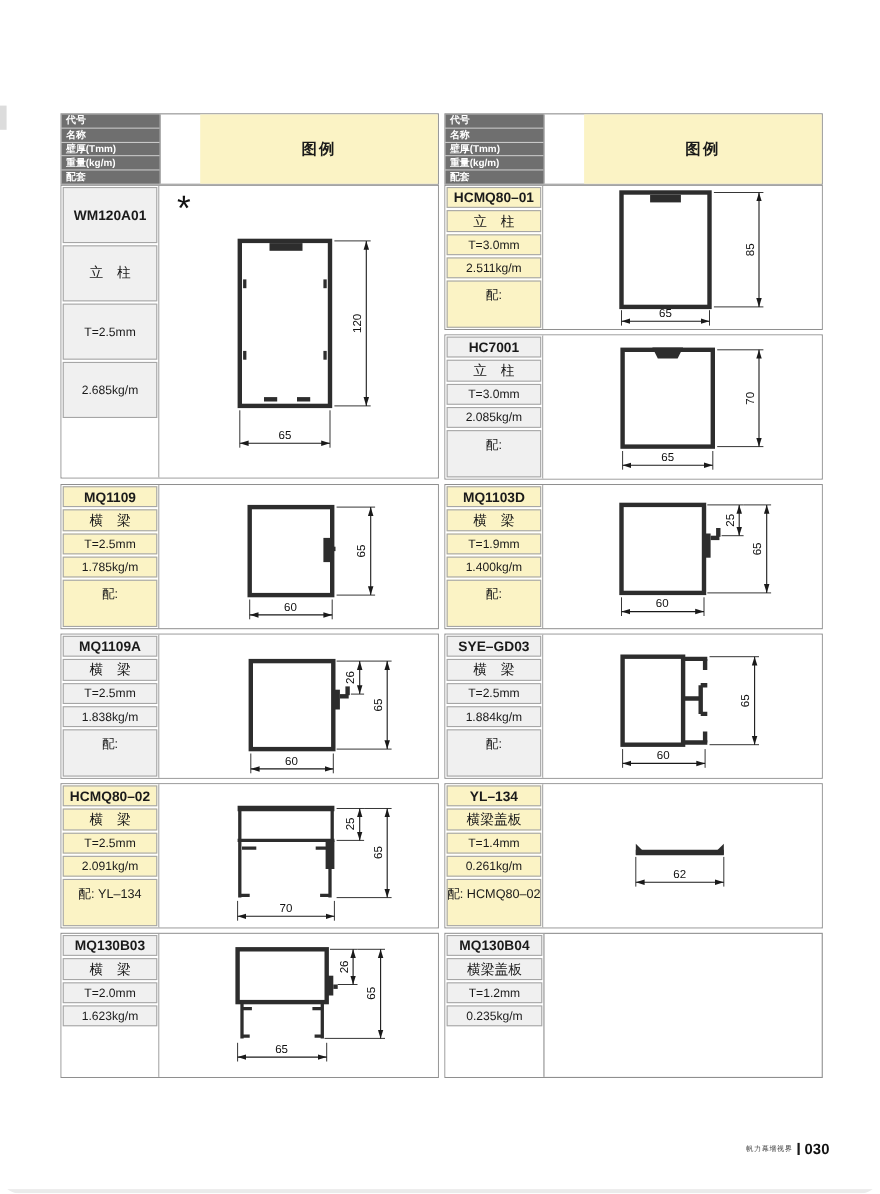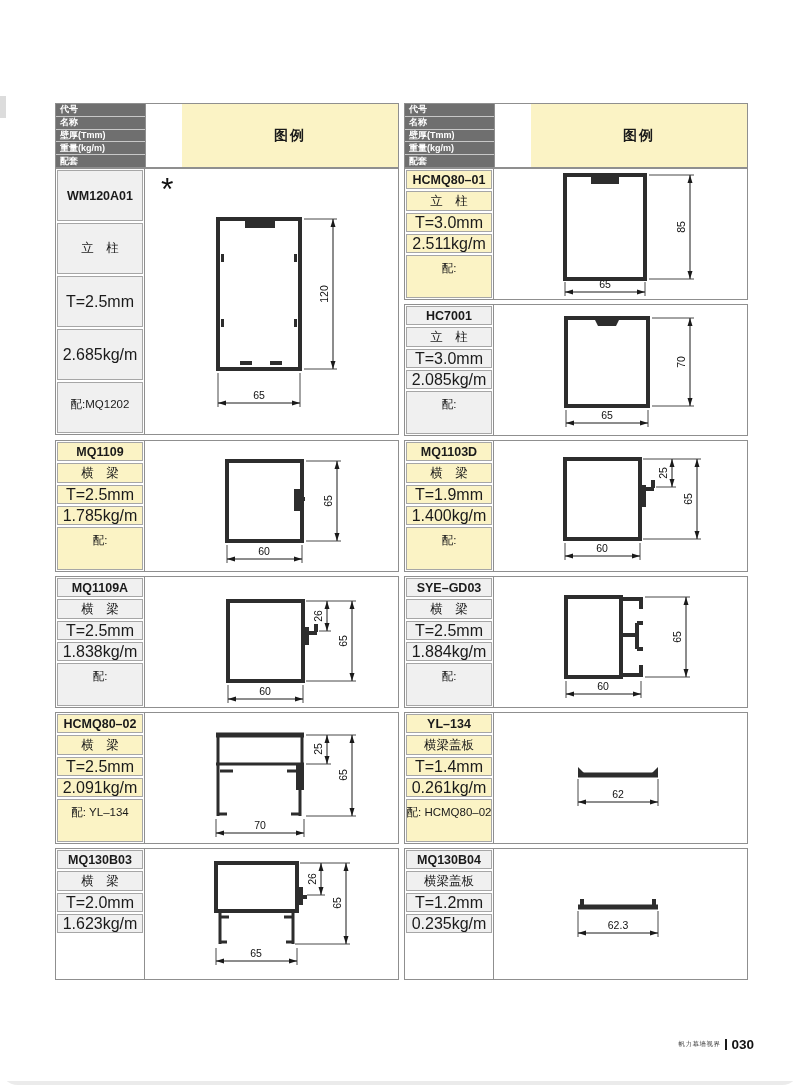--- a/index.html
+++ b/index.html
@@ -15,21 +15,21 @@
   .hdr-row { background:#6f6f6f; color:#ffffff; font-size:9px; font-weight:bold;
              display:flex; align-items:center; padding-left:4px; white-space:nowrap; overflow:hidden; }
   .hdr-legend { flex:1; background:#fbf3c5; display:flex; align-items:center; justify-content:center;
                 font-size:14px; font-weight:bold; color:#1a1a1a; letter-spacing:2px;margin-left:36px; }
 
   .info { width:90px; box-sizing:border-box; display:grid; gap:2px; padding:1px;
           background:#ffffff; border-right:1px solid #8f8f8f; }
   .info-std  { grid-template-rows:19px 20px 19px 19px 1fr; }
   .info-tall { grid-template-rows:repeat(5,1fr); }
   .cell { border:1px solid #a6a6a6; display:flex; align-items:center; justify-content:center;
-          font-size:16px; color:#1a1a1a; white-space:nowrap; overflow:hidden; }
+          font-size:11px; color:#1a1a1a; white-space:nowrap; overflow:hidden; }
   .alt-yellow .cell { background:#fbf3c5; }
   .alt-gray   .cell { background:#f0f0f0; }
   .cell.code { font-weight:bold; font-size:12.5px; }
   .cell.name { font-size:12.5px; }
   .cell.acc  { align-items:flex-start; padding-top:5px; font-size:11.5px; }
   .info-tall .cell.acc { padding-top:14px; }
 
   .draw { flex:1; position:relative; background:#ffffff; }
   .asterisk { position:absolute; left:16px; top:2px; font-size:32px; color:#111; font-weight:normal; }
 
@@ -78,21 +78,20 @@
     </div>
     <div class="hdr-legend">图例</div>
   </div>
 
   <div class="block alt-gray" style="left:55px;top:168px;height:267px">
     <div class="info info-tall">
       <div class="cell code">WM120A01</div>
       <div class="cell name">立　柱</div>
       <div class="cell">T=2.5mm</div>
       <div class="cell">2.685kg/m</div>
-      <div class="cell acc">配:MQ1202</div>
     </div>
     <div class="draw">
       <span class="asterisk">*</span>
       <svg width="253" height="265" viewBox="0 0 253 265">
         <rect class="pf" x="73" y="50" width="82" height="150"></rect>
         <rect class="fl" x="100" y="52" width="30" height="7"></rect>
         <rect class="fl" x="76" y="85" width="3" height="8"></rect>
         <rect class="fl" x="76" y="150" width="3" height="8"></rect>
         <rect class="fl" x="149" y="85" width="3" height="8"></rect>
         <rect class="fl" x="149" y="150" width="3" height="8"></rect>
@@ -377,31 +376,20 @@
     </div>
   </div>
 
   <div class="block alt-gray" style="left:404px;top:848px;height:132px">
     <div class="info info-std">
       <div class="cell code">MQ130B04</div>
       <div class="cell name">横梁盖板</div>
       <div class="cell">T=1.2mm</div>
       <div class="cell">0.235kg/m</div>
     </div>
-    <div class="draw">
-      <svg width="253" height="130" viewBox="0 0 253 130">
-        <line class="pf5" x1="84" y1="58" x2="164" y2="58"></line>
-        <rect class="fl" x="86" y="50" width="4" height="7"></rect>
-        <rect class="fl" x="158" y="50" width="4" height="7"></rect>
-        <line class="ext" x1="84" y1="62" x2="84" y2="88"></line>
-        <line class="ext" x1="164" y1="62" x2="164" y2="88"></line>
-        <line class="dim" x1="84" y1="84" x2="164" y2="84" marker-start="url(#arr)" marker-end="url(#arr)"></line>
-        <text class="dimtxt" x="124" y="80" text-anchor="middle">62.3</text>
-      </svg>
-    </div>
   </div>
 
 
   <div class="pagefoot">
     <span class="brand">帆力幕墙视界</span>
     <span class="footdiv"></span>
     <span class="pagenum">030</span>
   </div>
 
   <div class="bottom-strip"></div>

